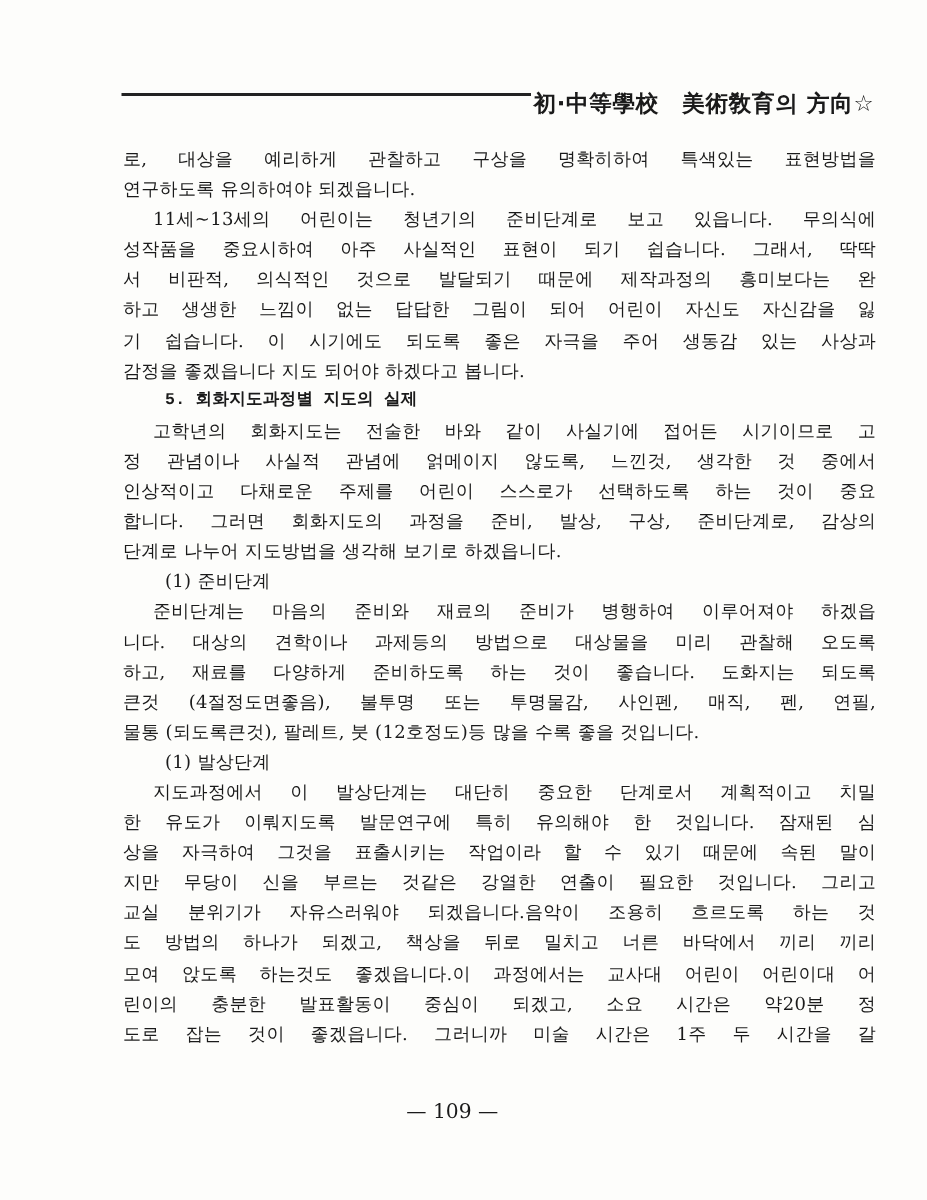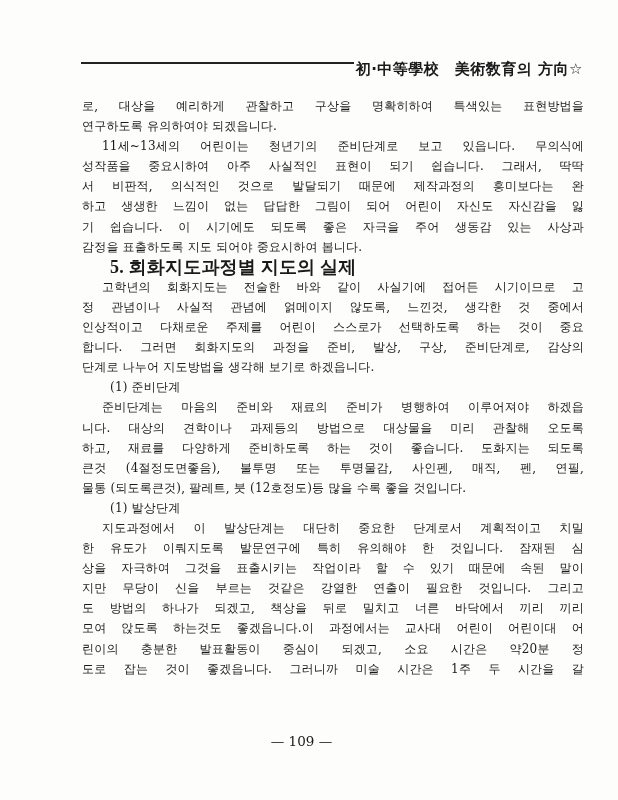--- a/index.html
+++ b/index.html
@@ -29,22 +29,22 @@
     height: 20.1px; line-height: 20.1px;
     font-size: 12px; white-space: nowrap;
     text-align: justify; text-align-last: justify;
     letter-spacing: 0.2px;
   }
   .line.last { text-align-last: left; }
   .line.indent { padding-left: 20px; }
   .line.subhead { padding-left: 28px; text-align-last: left; }
   .line.section {
     padding-left: 28px; text-align-last: left;
-    font-family: Liberation Serif, serif;
-    font-weight: bold; font-size: 18px;
+    font-family: Liberation Mono, monospace;
+    font-weight: bold; font-size: 11px;
   }
   .page-number {
     position: absolute; left: 0; width: 603px; top: 733px;
     text-align: center; font-size: 13.5px;
   }
 </style>
 </head>
 <body>
 
 <div class="header">
@@ -53,37 +53,38 @@
 </div>
 
 <div class="body-text">
   <div class="line">로, 대상을 예리하게 관찰하고 구상을  명확히하여 특색있는  표현방법을</div>
   <div class="line last">연구하도록 유의하여야 되겠읍니다.</div>
   <div class="line indent">11세~13세의 어린이는 청년기의  준비단계로 보고 있읍니다. 무의식에</div>
   <div class="line">성작품을 중요시하여 아주 사실적인 표현이 되기 쉽습니다. 그래서, 딱딱</div>
   <div class="line">서 비판적, 의식적인 것으로 발달되기 때문에 제작과정의  흥미보다는 완</div>
   <div class="line">하고 생생한 느낌이 없는 답답한 그림이 되어 어린이 자신도 자신감을 잃</div>
   <div class="line">기 쉽습니다. 이 시기에도 되도록 좋은 자극을 주어  생동감 있는 사상과</div>
-  <div class="line last">감정을 표출하도록 지도 되어야 중요시하여 봅니다.</div>
+  <div class="line last">감정을 좋겠읍니다 지도 되어야 하겠다고 봅니다.</div>
   <div class="line section">5. 회화지도과정별 지도의 실제</div>
   <div class="line indent">고학년의 회화지도는 전술한 바와 같이 사실기에 접어든 시기이므로 고</div>
   <div class="line">정 관념이나 사실적 관념에 얽메이지  않도록, 느낀것, 생각한 것 중에서</div>
   <div class="line">인상적이고 다채로운 주제를 어린이 스스로가 선택하도록 하는 것이 중요</div>
   <div class="line">합니다. 그러면 회화지도의 과정을  준비, 발상, 구상, 준비단계로, 감상의</div>
   <div class="line last">단계로 나누어 지도방법을 생각해 보기로 하겠읍니다.</div>
   <div class="line subhead">(1) 준비단계</div>
   <div class="line indent">준비단계는 마음의 준비와 재료의 준비가 병행하여 이루어져야  하겠읍</div>
   <div class="line">니다. 대상의 견학이나 과제등의 방법으로 대상물을  미리 관찰해 오도록</div>
   <div class="line">하고, 재료를 다양하게 준비하도록 하는 것이 좋습니다. 도화지는 되도록</div>
   <div class="line">큰것 (4절정도면좋음), 불투명 또는 투명물감, 사인펜, 매직, 펜, 연필,</div>
   <div class="line last">물통 (되도록큰것), 팔레트, 붓 (12호정도)등 많을 수록 좋을 것입니다.</div>
   <div class="line subhead">(1) 발상단계</div>
   <div class="line indent">지도과정에서 이 발상단계는 대단히 중요한 단계로서  계획적이고 치밀</div>
   <div class="line">한 유도가 이뤄지도록 발문연구에 특히 유의해야 한 것입니다. 잠재된 심</div>
   <div class="line">상을 자극하여 그것을 표출시키는 작업이라 할 수 있기 때문에 속된 말이</div>
   <div class="line">지만 무당이 신을 부르는 것같은 강열한 연출이 필요한 것입니다. 그리고</div>
+  <div class="line">교실 분위기가 자유스러워야 되겠읍니다.음악이 조용히 흐르도록 하는 것</div>
   <div class="line">도 방법의 하나가 되겠고, 책상을 뒤로 밀치고 너른  바닥에서 끼리 끼리</div>
   <div class="line">모여 앉도록 하는것도 좋겠읍니다.이 과정에서는 교사대 어린이 어린이대 어</div>
   <div class="line">린이의  충분한  발표활동이  중심이  되겠고, 소요  시간은  약20분  정</div>
   <div class="line">도로  잡는  것이 좋겠읍니다. 그러니까 미술  시간은 1주 두 시간을 갈</div>
 </div>
 
 <div class="page-number">— 109 —</div>
 
 </body></html>

